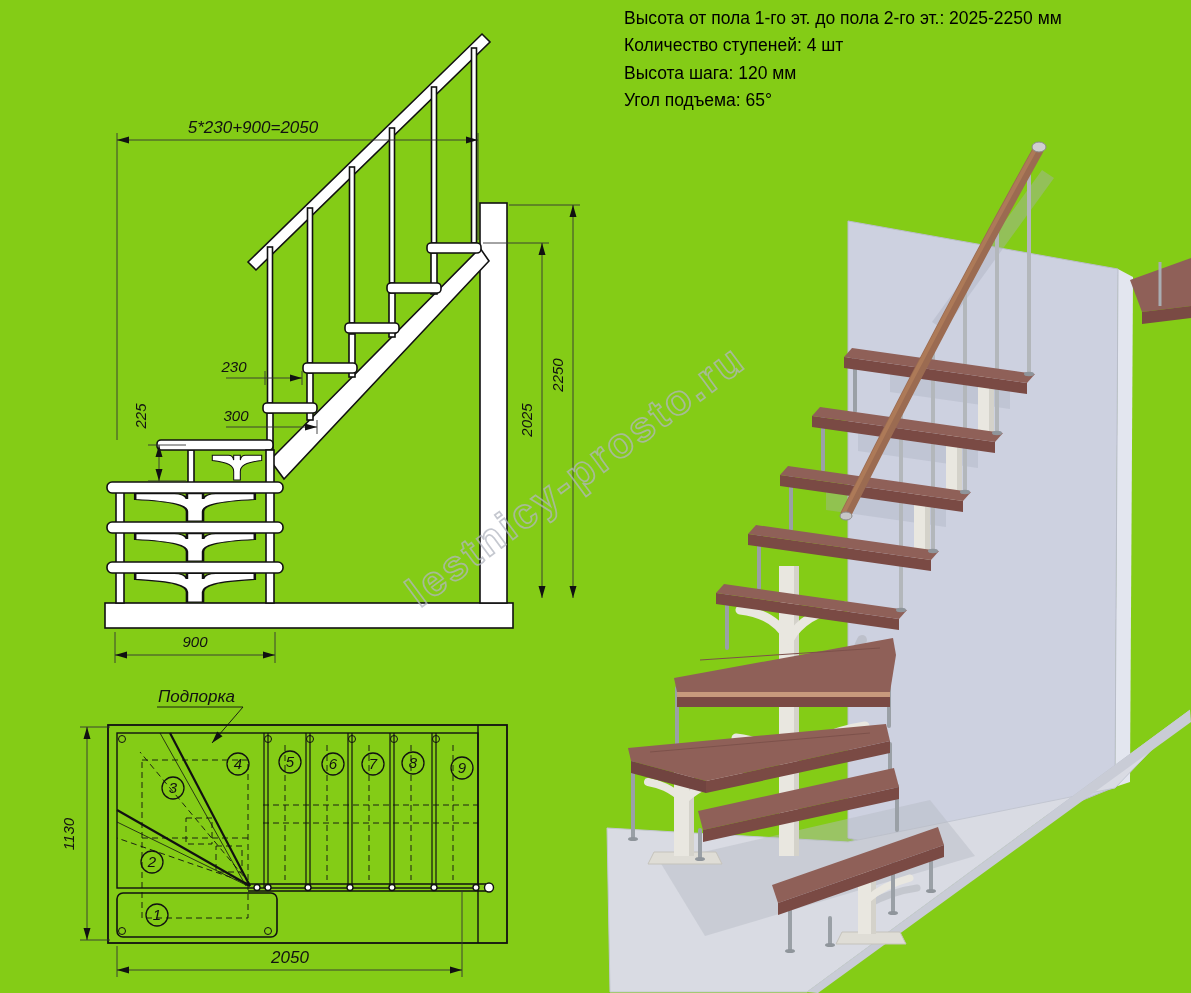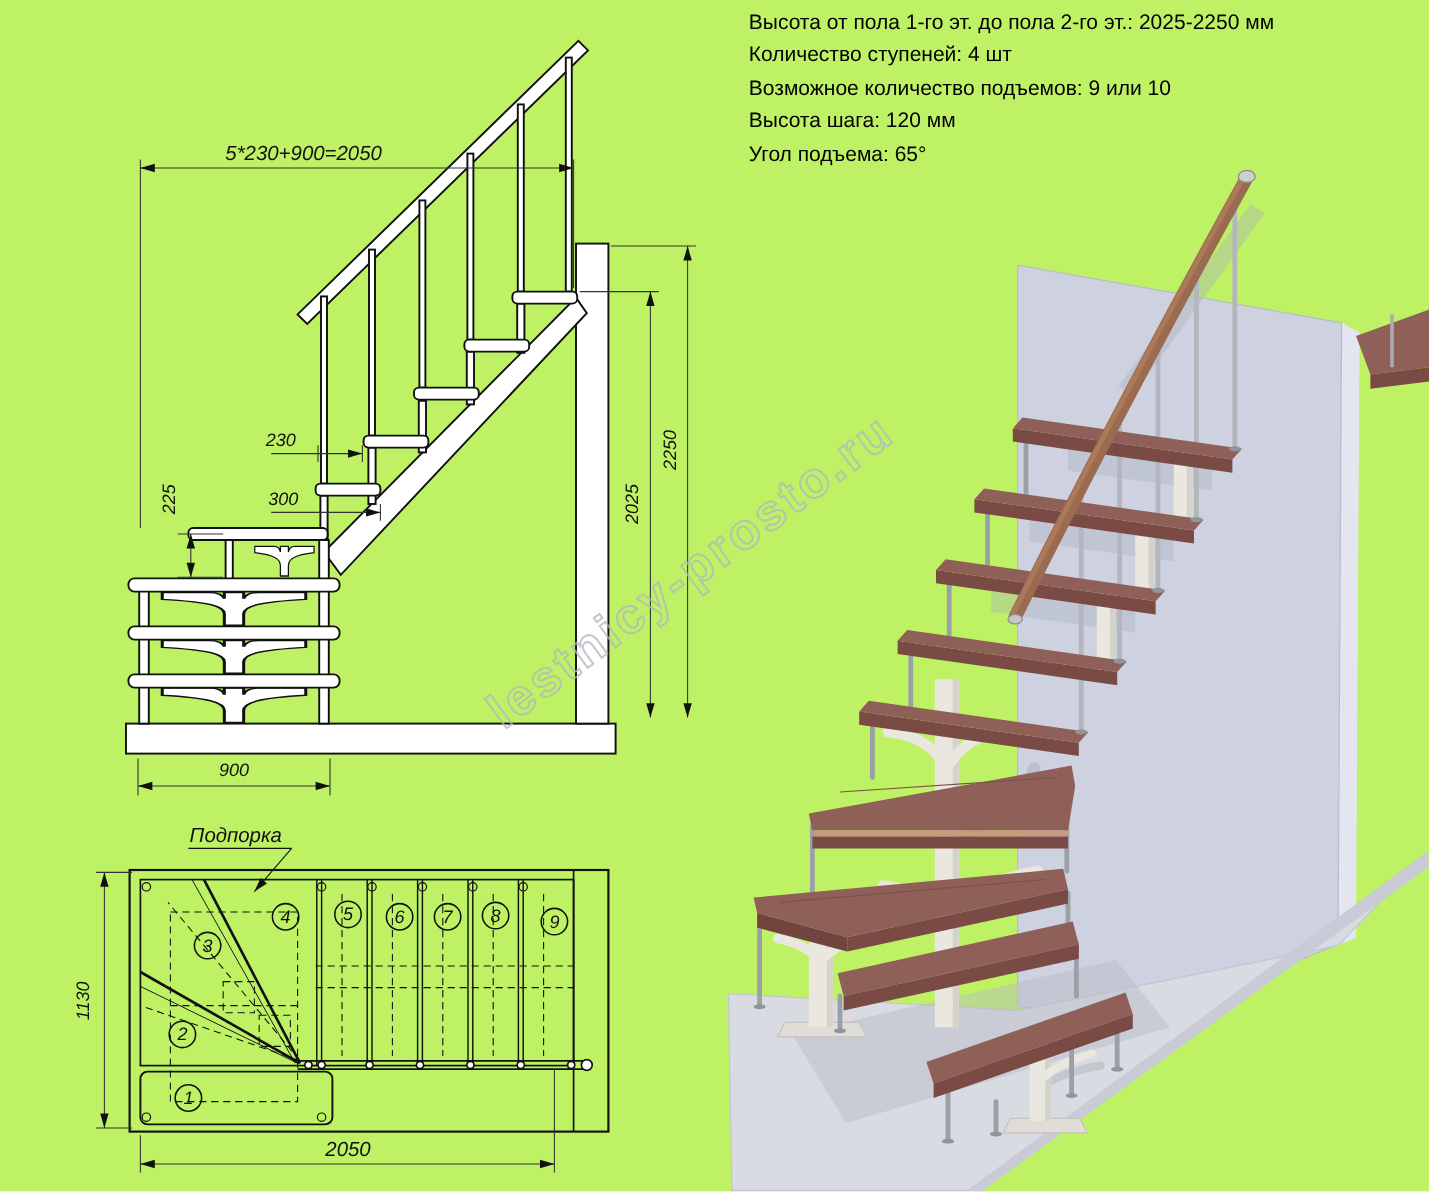--- a/index.html
+++ b/index.html
@@ -1,35 +1,34 @@
 <!DOCTYPE html>
 <html><head>
 <meta charset="utf-8">
 <style>
   html,body{margin:0;padding:0;background:#fff;}
-  #page{position:relative;width:1191px;height:993px;background:#bef264;overflow:hidden;
+  #page{position:relative;width:1191px;height:993px;background:#84cc16;overflow:hidden;
         font-family:"Liberation Sans",sans-serif;}
   #specs{position:absolute;left:624px;top:5px;width:560px;font-size:17.5px;line-height:27.4px;
          color:#000;white-space:nowrap;}
   #stage{position:absolute;left:0;top:0;width:1191px;height:993px;}
   svg text{font-family:"Liberation Sans",sans-serif;}
   .dimlabel{font-style:italic;font-size:15px;fill:#111;}
   .dimlabel-big{font-style:italic;font-size:17px;fill:#111;}
   .stepnum{font-style:italic;font-size:15px;fill:#111;}
   .wm{font-weight:bold;font-size:42px;fill:none;stroke:#b2b6c0;stroke-width:1.7px;letter-spacing:3px;}
 </style>
 </head>
 <body>
 
 <div id="page">
 
   <div id="specs">
     <div>Высота от пола 1-го эт. до пола 2-го эт.: 2025-2250 мм</div>
     <div>Количество ступеней: 4 шт</div>
-    <div>Возможное количество подъемов: 9 или 10</div>
     <div>Высота шага: 120 мм</div>
     <div>Угол подъема: 65°</div>
   </div>
 
   <svg id="stage" viewBox="0 0 1191 993" xmlns="http://www.w3.org/2000/svg">
     <defs>
       <marker id="arr" markerWidth="14" markerHeight="9" refX="13" refY="4.5" orient="auto-start-reverse" markerUnits="userSpaceOnUse">
         <path d="M13,4.5 L1,1 L1,8 Z" fill="#111"></path>
       </marker>
       <path id="tree" d="M-3.5,0 L-3.5,-9 C-3.5,-15 -9,-18.5 -26,-20.5 L-26,-26 L-9,-26 C-6,-26 -4,-24 -3.5,-21 L-3.5,-26 L3.5,-26 L3.5,-21 C4,-24 6,-26 9,-26 L26,-26 L26,-20.5 C9,-18.5 3.5,-15 3.5,-9 L3.5,0 Z"></path>

